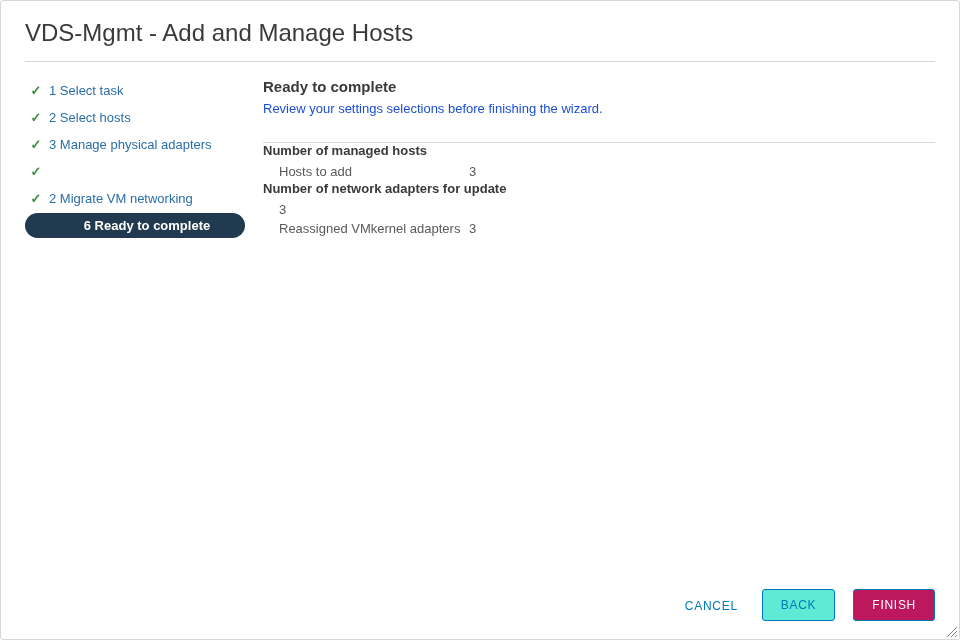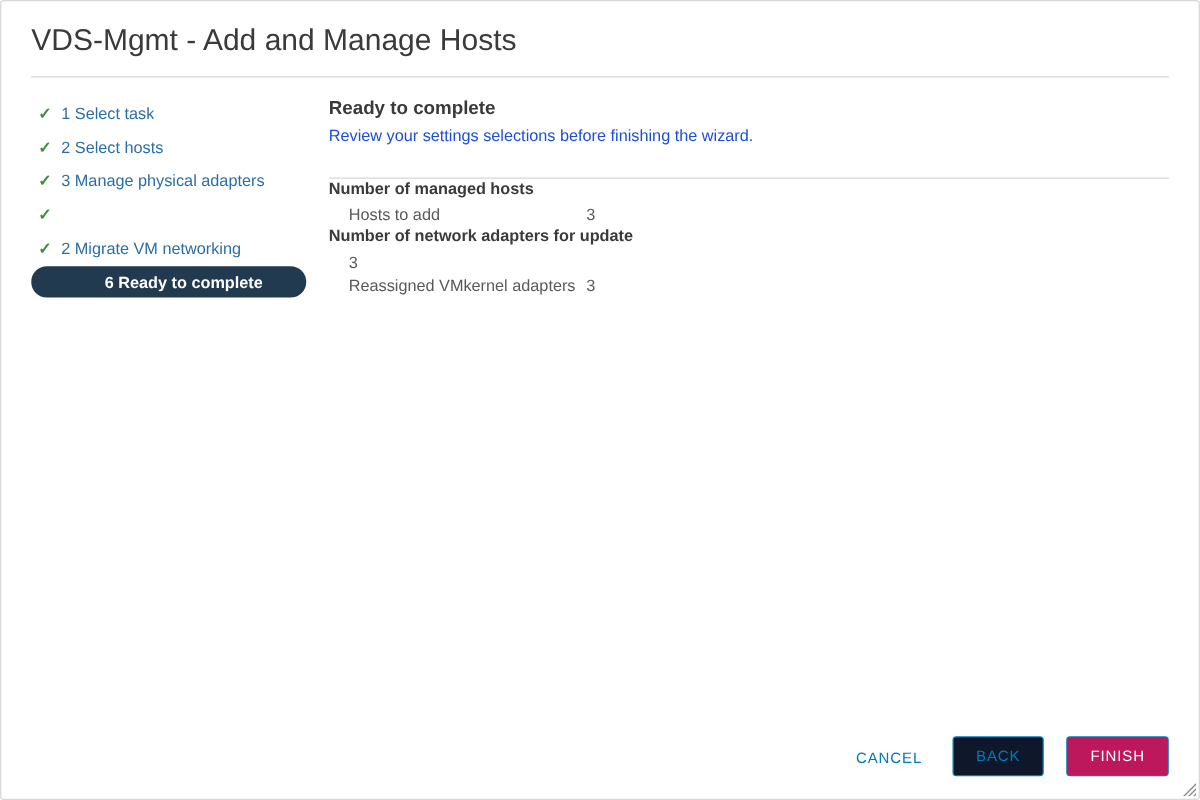--- a/index.html
+++ b/index.html
@@ -103,21 +103,21 @@
     background: none;
     border: none;
     color: #0079b8;
     font-size: 12px;
     letter-spacing: 0.06em;
     font-weight: 500;
     cursor: pointer;
     padding: 8px 6px;
   }
   .btn-outline {
-    background: #0f172a;
+    background: #5eead4;
     border: 1px solid #0079b8;
     color: #0079b8;
     font-size: 12px;
     letter-spacing: 0.06em;
     font-weight: 500;
     cursor: pointer;
     padding: 8px 18px;
     border-radius: 3px;
   }
   .btn-primary {

